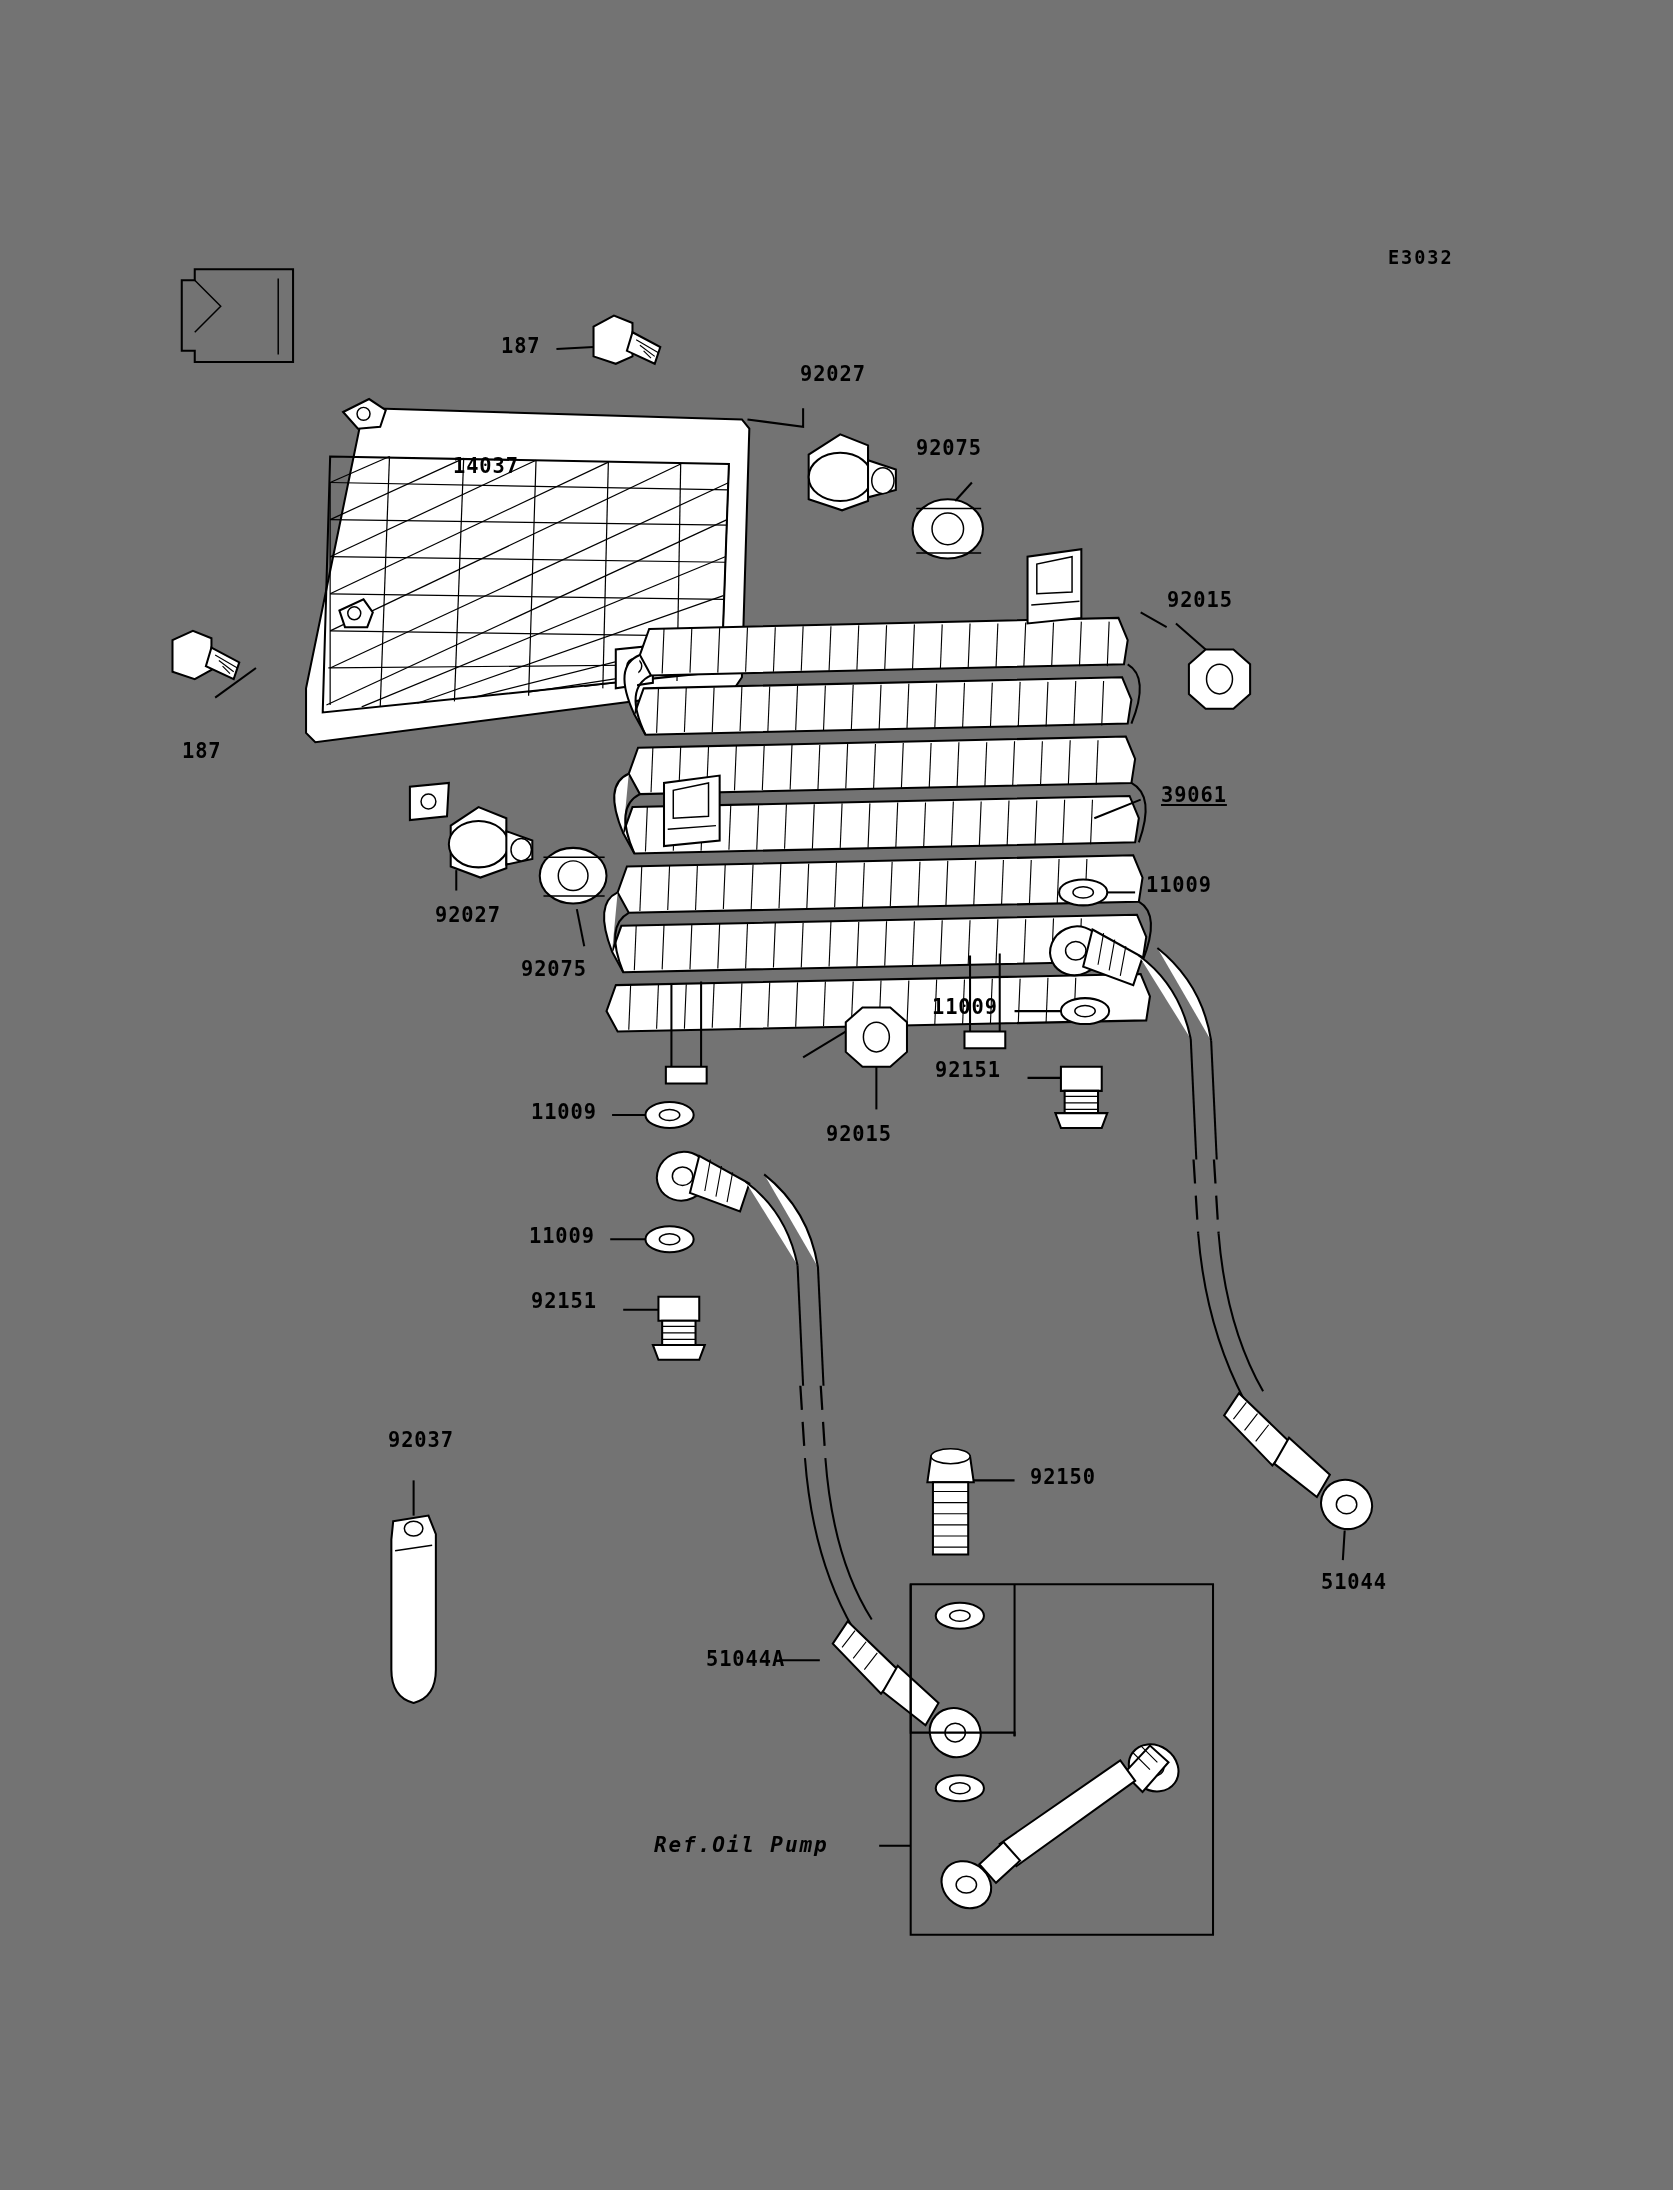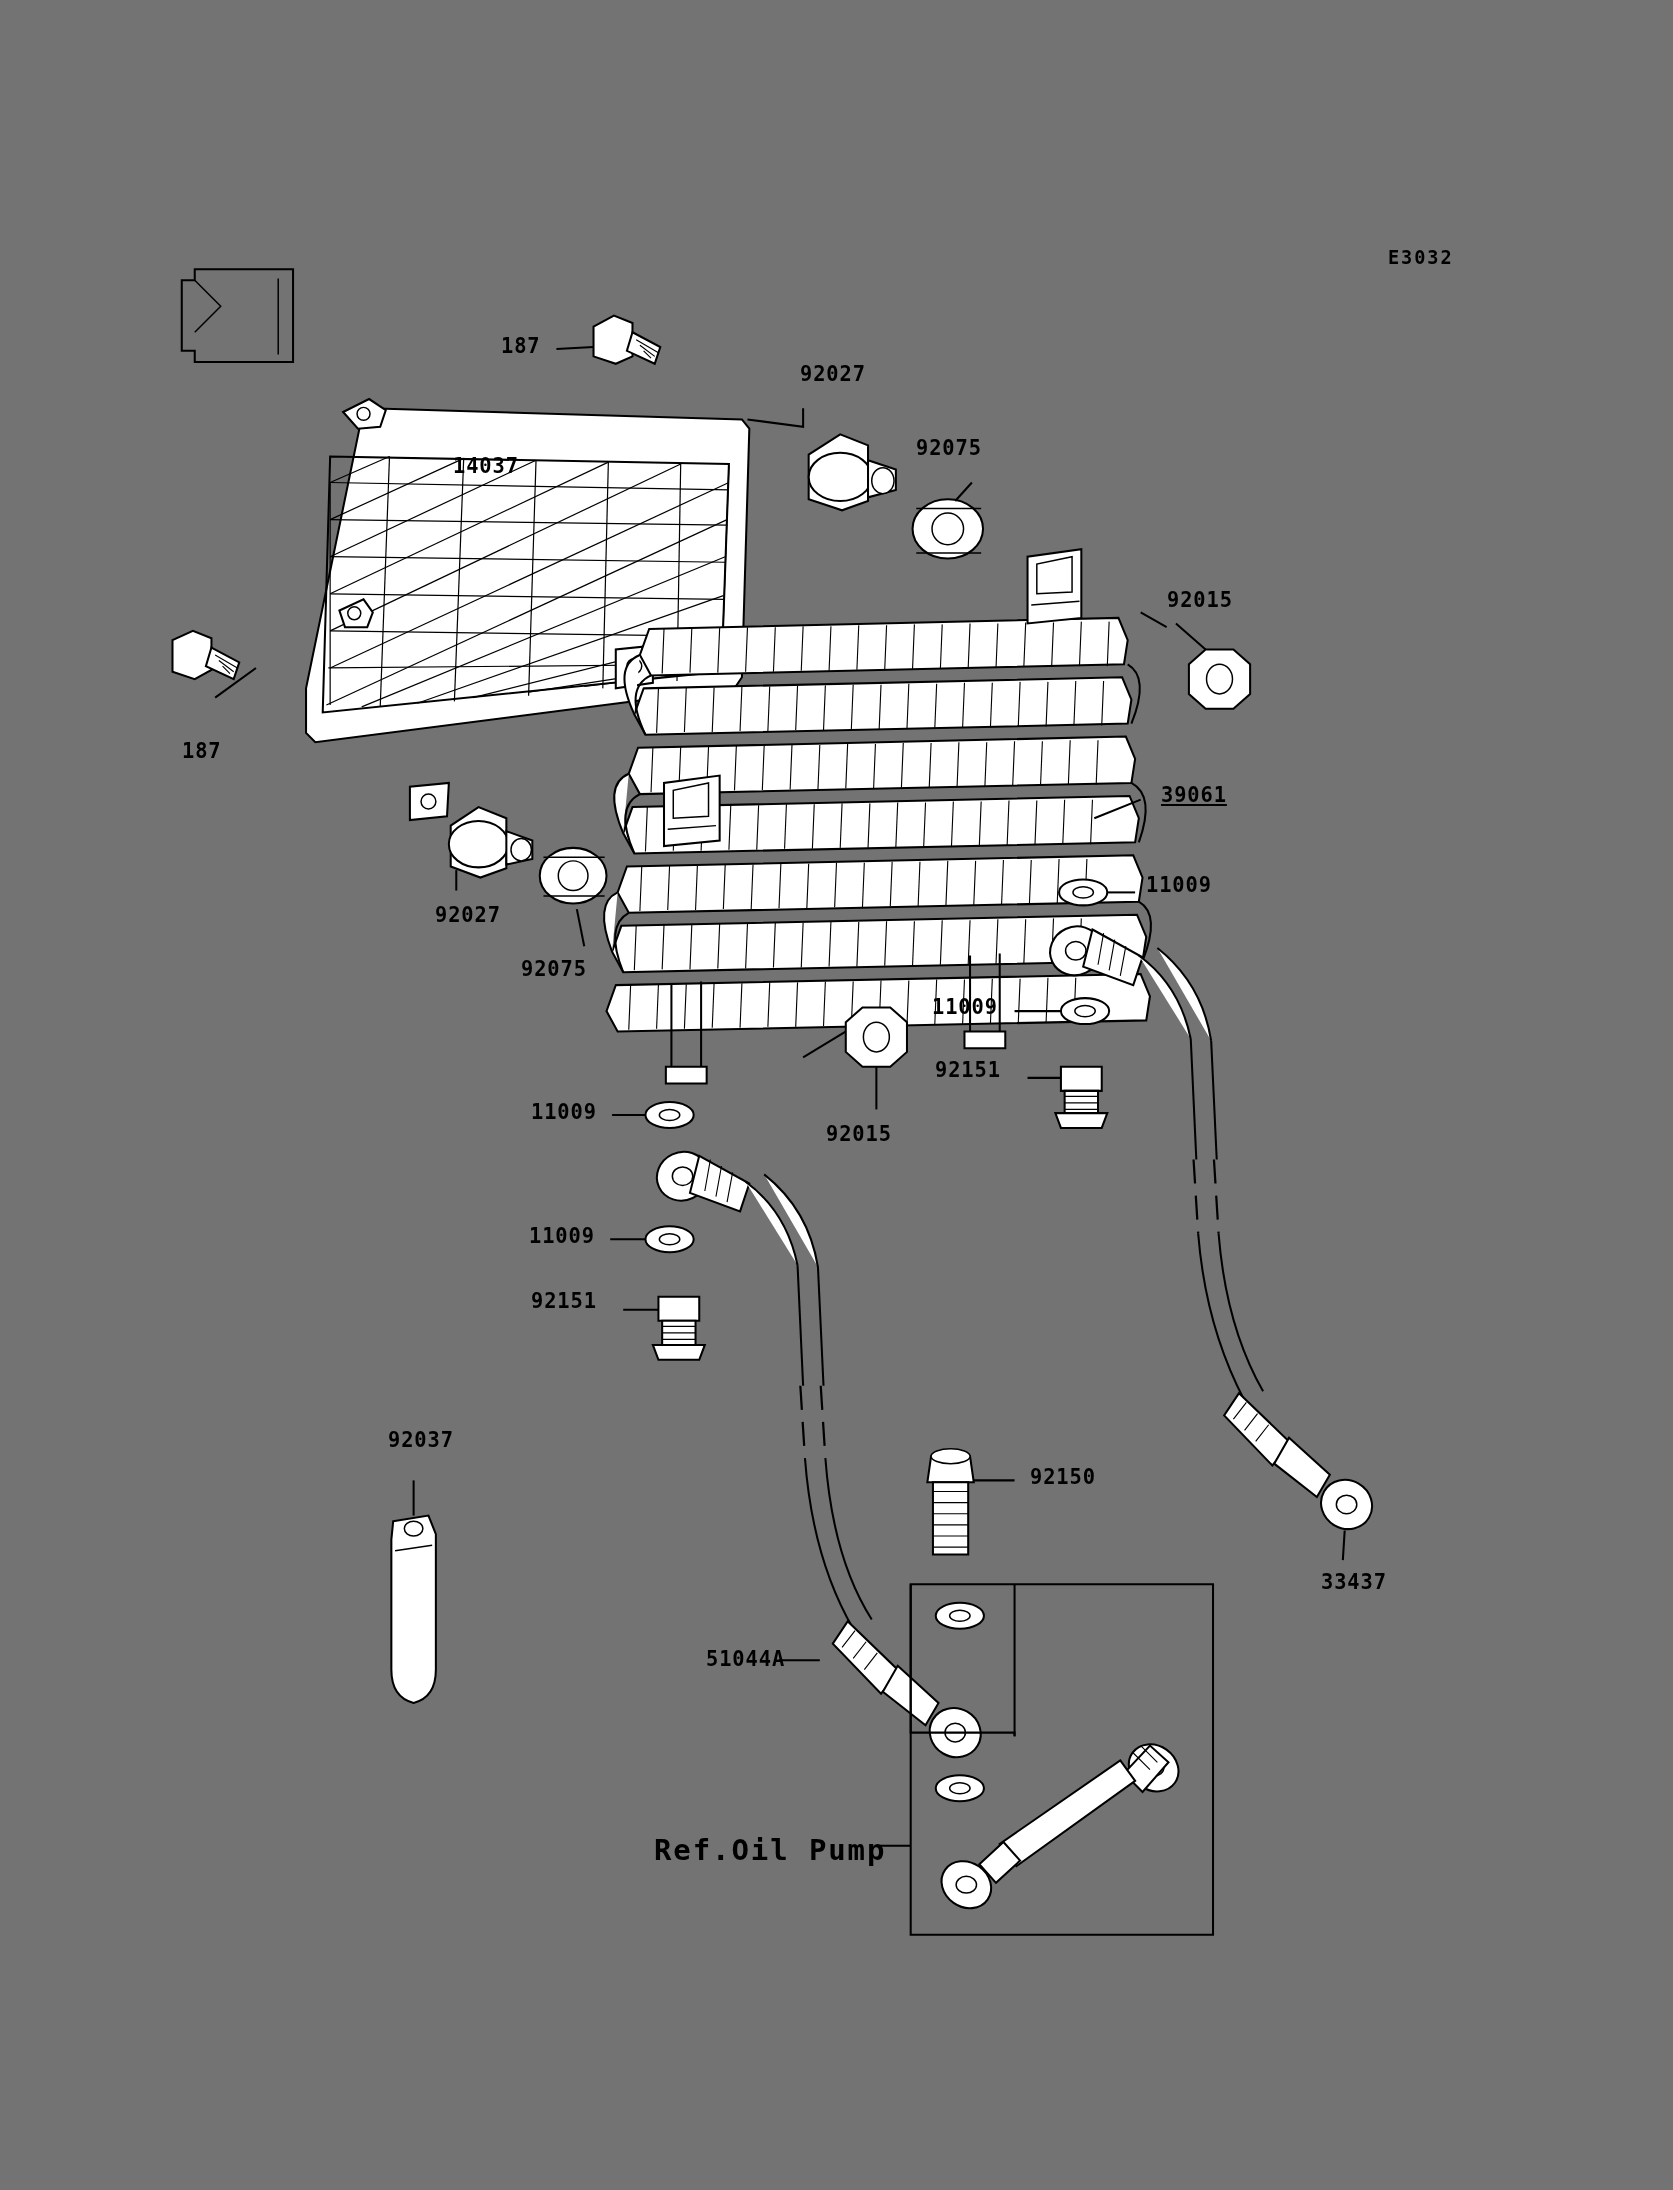--- a/index.html
+++ b/index.html
@@ -20,21 +20,21 @@
   .lbl {
     position: absolute;
     font-family: "DejaVu Sans Mono", monospace;
     font-weight: bold;
     color: #000000;
     white-space: nowrap;
     letter-spacing: 0.9px;
   }
   .lbl-part { font-size: 20.4px; text-align: right; }
   .lbl-code { font-size: 18.6px; letter-spacing: 1.9px; }
-  .lbl-ref  { font-size: 29px; letter-spacing: 1.9px; }
+  .lbl-ref  { font-size: 21px; letter-spacing: 1.9px; font-style: italic; }
   svg.art {
     position: absolute;
     left: 0;
     top: 0;
     width: 1673px;
     height: 2191px;
   }
   .ln { fill: none; stroke: #000000; stroke-width: 2.2; }
   .ln-thin { fill: none; stroke: #000000; stroke-width: 1.6; }
   .ln-hair { fill: none; stroke: #000000; stroke-width: 1.2; }
@@ -467,19 +467,19 @@
   <div class="lbl lbl-part" style="left:435px;  top:903px;">92027</div>
   <div class="lbl lbl-part" style="left:521px;  top:957px;">92075</div>
   <div class="lbl lbl-part" style="left:932px; top:995px;">11009</div>
   <div class="lbl lbl-part" style="left:935px; top:1058px;">92151</div>
   <div class="lbl lbl-part" style="left:531px;  top:1100px;">11009</div>
   <div class="lbl lbl-part" style="left:826px;  top:1122px;">92015</div>
   <div class="lbl lbl-part" style="left:529px;  top:1224px;">11009</div>
   <div class="lbl lbl-part" style="left:531px;  top:1289px;">92151</div>
   <div class="lbl lbl-part" style="left:376px;  top:1428px;margin-left:12px;">92037</div>
   <div class="lbl lbl-part" style="left:1030px; top:1465px;">92150</div>
-  <div class="lbl lbl-part" style="left:1321px; top:1570px;">33437</div>
+  <div class="lbl lbl-part" style="left:1321px; top:1570px;">51044</div>
   <div class="lbl lbl-part" style="left:706px;  top:1647px;">51044A</div>
 
   <div class="lbl lbl-ref" style="left:654px; top:1833px;">Ref.Oil Pump</div>
 
 </div>
 
 
 </body></html>

